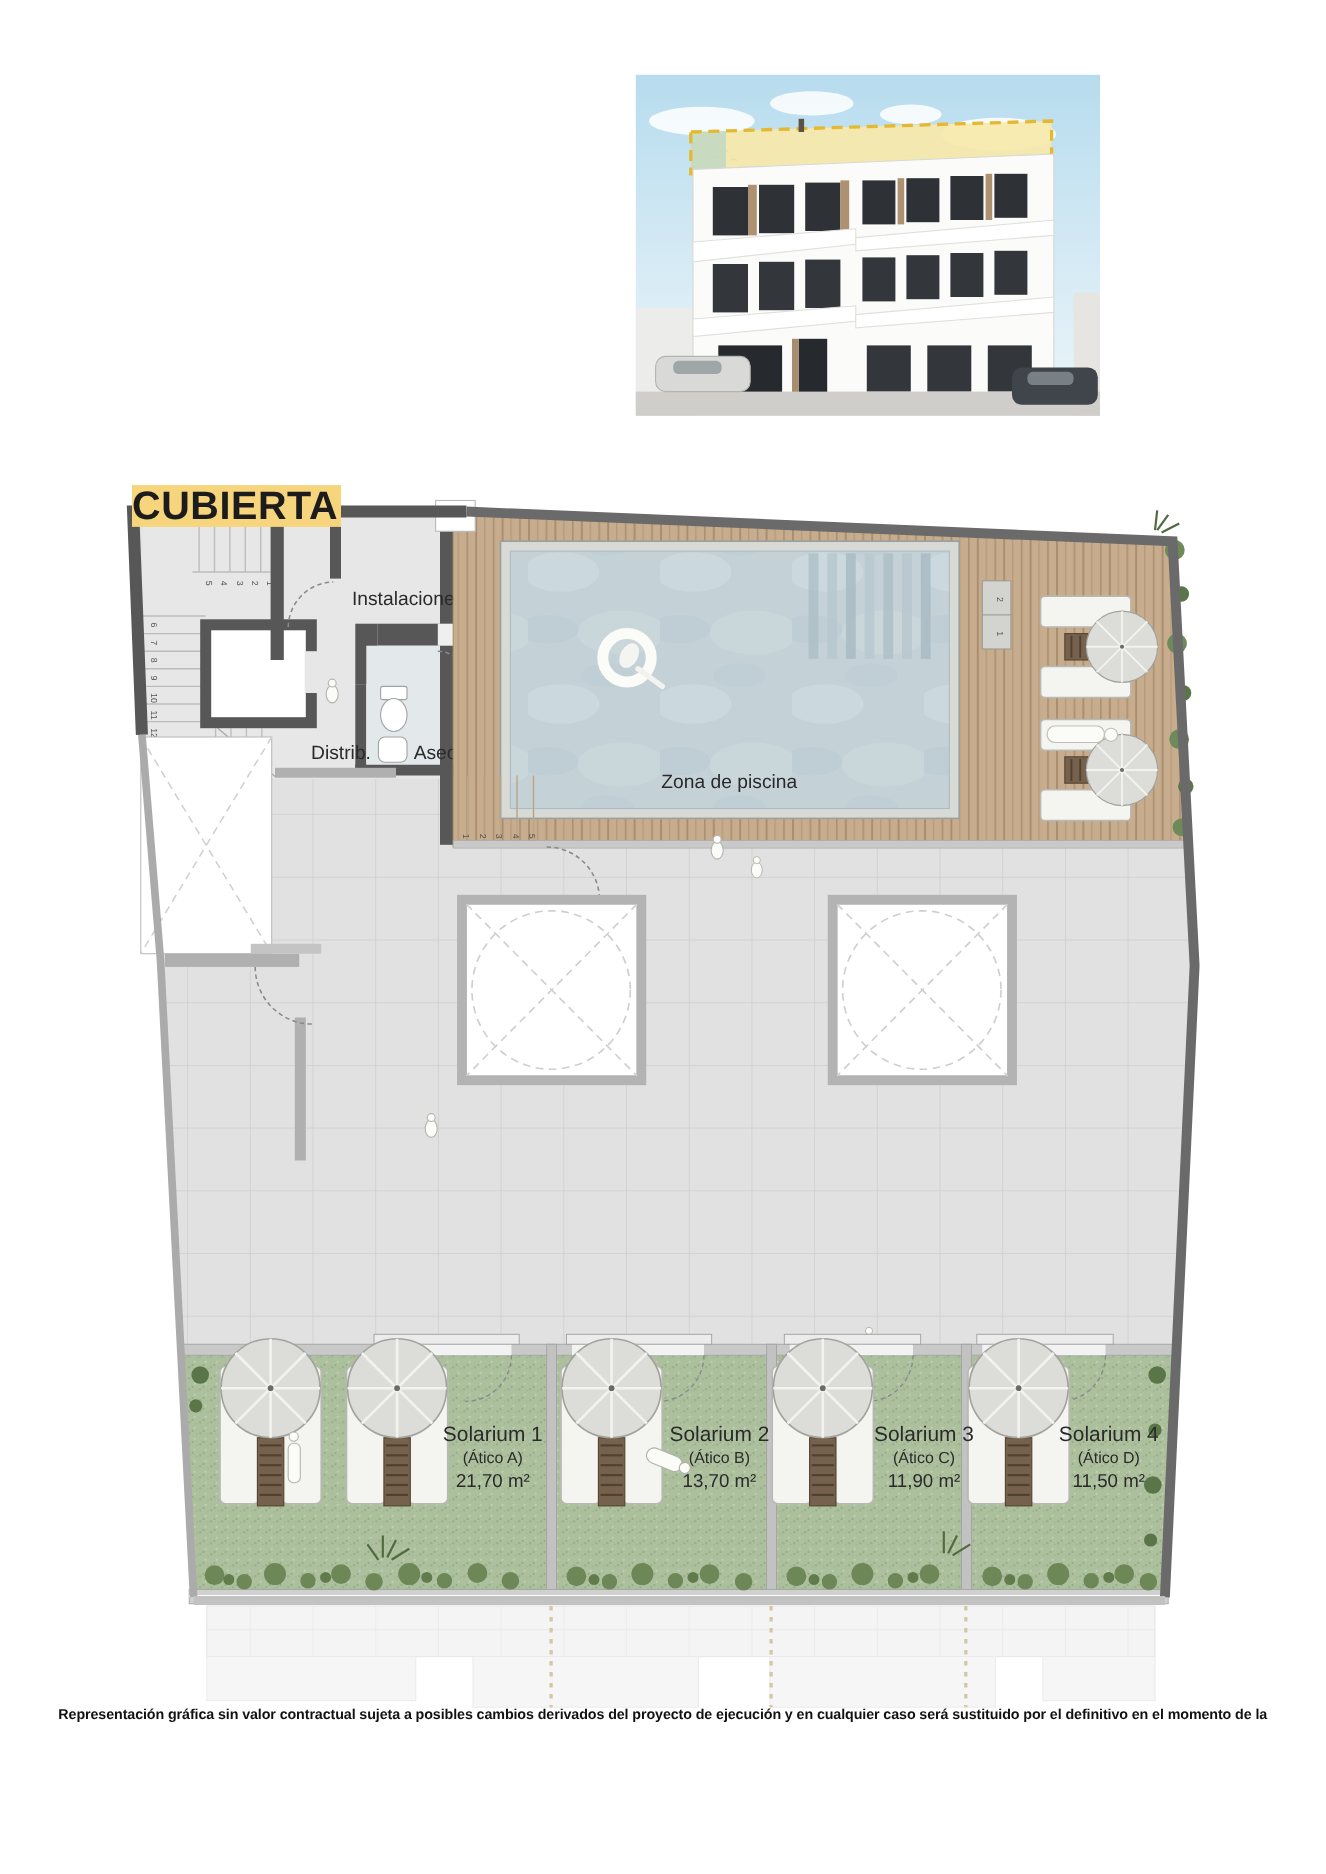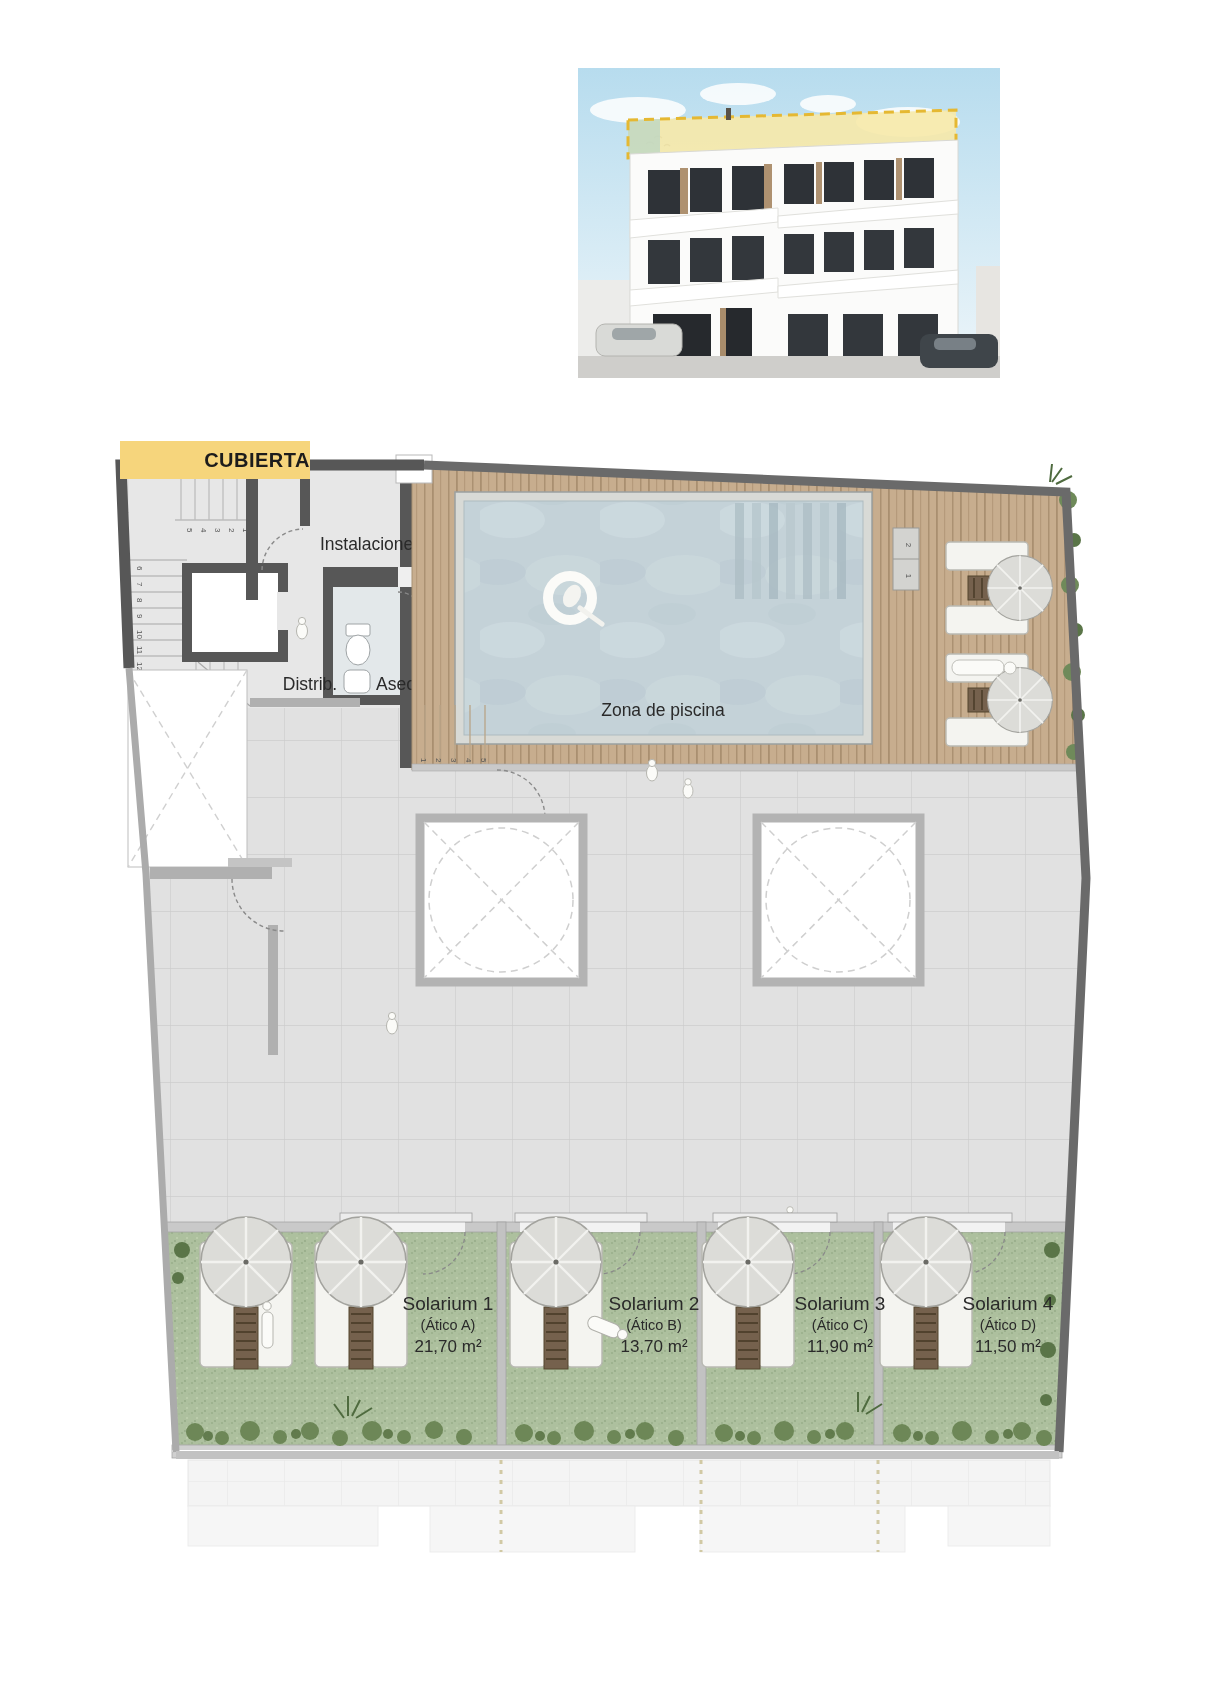--- a/index.html
+++ b/index.html
@@ -1,20 +1,20 @@
 <!DOCTYPE html>
 <html><head>
 <meta charset="utf-8">
 <style>
   html,body{margin:0;padding:0;background:#ffffff;}
   #stage{position:relative;width:1205px;height:1704px;background:#ffffff;overflow:hidden;
          font-family:"Liberation Sans", sans-serif;}
   #cubierta-label{position:absolute;left:120px;top:441px;width:190px;height:38px;
-    display:flex;align-items:center;justify-content:flex-end;
-    font-size:20px;font-weight:700;color:#1c1c1c;letter-spacing:.5px;}
+    display:flex;align-items:center;justify-content:flex-start;
+    font-size:36px;font-weight:700;color:#1c1c1c;letter-spacing:.5px;}
   #footer-note{position:absolute;left:42px;top:1548px;width:1121px;text-align:center;
     font-size:13px;font-weight:700;color:#111;line-height:21px;letter-spacing:-.1px;}
   #footer-note div{white-space:nowrap;}
   svg text{font-family:"Liberation Sans", sans-serif;fill:#2a2a2a;}
   .roomlbl{font-size:17.5px;}
   .sollbl{font-size:19px;}
   .solunit{font-size:14.5px;}
   .solarea{font-size:17px;}
   .stairnum{font-size:8px;fill:#555;}
 </style>
@@ -498,14 +498,15 @@
           <line x1="501" y1="1460" x2="501" y2="1552"></line>
           <line x1="701" y1="1460" x2="701" y2="1552"></line>
           <line x1="878" y1="1460" x2="878" y2="1552"></line>
         </g>
       </g>
     </g>
   </svg>
 
   
   <div id="footer-note">
+    <div>Representación gráfica sin valor contractual sujeta a posibles cambios derivados del proyecto de ejecución y en cualquier caso será sustituido por el definitivo en el momento de la</div>
   </div>
 </div>
 
 </body></html>

